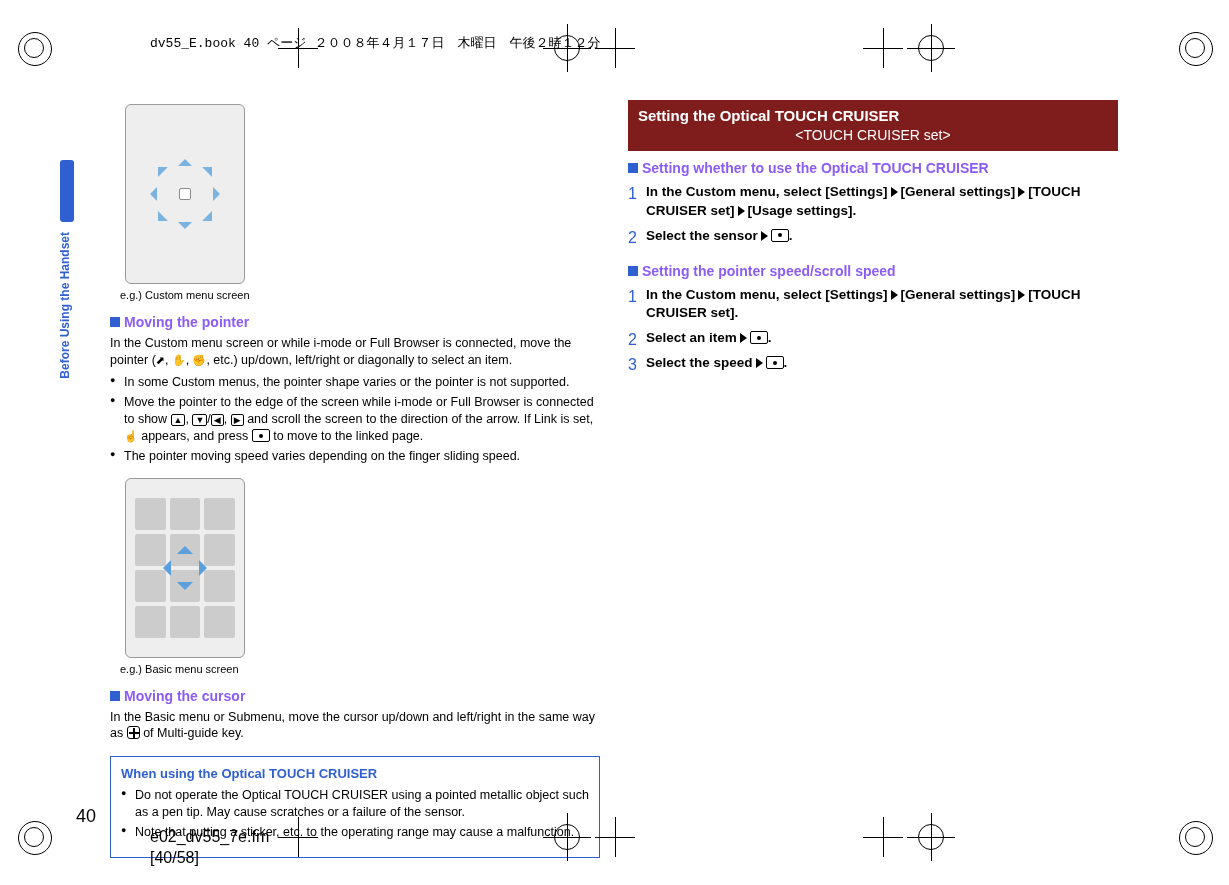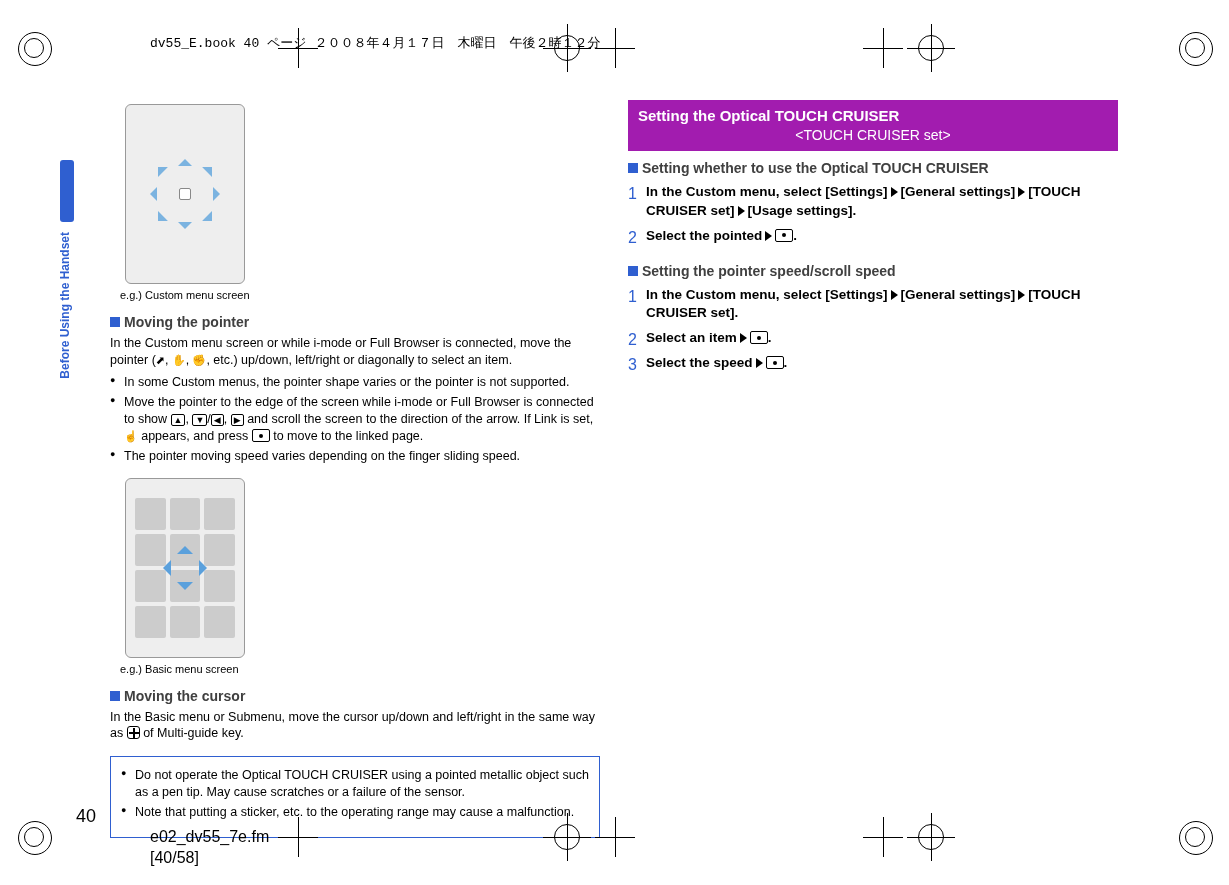--- a/index.html
+++ b/index.html
@@ -29,21 +29,21 @@
 
   
   .content { position: absolute; top: 100px; left: 58px; width: 1114px; height: 700px; display: flex; }
   .side-tab { width: 26px; position: relative; padding-top: 60px; }
   .side-tab .tab-bar { width: 14px; height: 62px; background: #2f5fd0; border-radius: 3px; margin-left: 2px; }
   .side-tab .vlabel { writing-mode: vertical-rl; transform: rotate(180deg); color: #2f5fd0; font-size: 12px; font-weight: bold; margin-top: 10px; margin-left: 0; letter-spacing: 0; white-space: nowrap; }
 
   .columns { flex: 1; display: flex; gap: 28px; padding-left: 26px; }
   .col { width: 490px; display: flex; flex-direction: column; font-size: 12.5px; line-height: 1.35; }
 
-  .h-blue { color: #404040; font-weight: bold; font-size: 14px; margin: 2px 0 3px 0; }
+  .h-blue { color: #8b5cf6; font-weight: bold; font-size: 14px; margin: 2px 0 3px 0; }
   .h-blue .sq { display: inline-block; width: 10px; height: 10px; background: #2f5fd0; margin-right: 4px; vertical-align: 0; }
   .para { margin-bottom: 4px; }
   ul.bul { list-style: none; padding-left: 14px; margin: 2px 0 6px 0; }
   ul.bul > li { position: relative; padding-left: 0; margin-bottom: 3px; }
   ul.bul > li::before { content: "●"; position: absolute; left: -14px; top: 0; font-size: 9px; color: #000; }
   .inline-icon { display:inline-block; font-size:11px; line-height:1; }
   .boxed-icon { display:inline-block; border:1px solid #000; border-radius:2px; font-size:9px; padding:0 2px; line-height:11px; height:12px; vertical-align:middle; }
 
   .float-fig { float: right; width: 130px; margin: 4px 0 8px 10px; text-align: left; font-size: 11px; }
   .float-fig .shot { width: 120px; height: 180px; background: #eee; border: 1px solid #999; border-radius: 6px; margin: 0 auto 4px auto; display: flex; align-items: center; justify-content: center; position: relative; }
@@ -63,21 +63,21 @@
   .shot.grid .cross { position:absolute; left:50%; top:50%; width:52px; height:52px; transform:translate(-50%,-50%); }
   .shot.grid .cross span{ position:absolute; width:0;height:0; border:8px solid transparent; }
   .shot.grid .cross .n{ left:18px; top:-4px; border-bottom-color:#5aa0dc;}
   .shot.grid .cross .s{ left:18px; bottom:-4px; border-top-color:#5aa0dc;}
   .shot.grid .cross .e{ right:-4px; top:18px; border-left-color:#5aa0dc;}
   .shot.grid .cross .w{ left:-4px; top:18px; border-right-color:#5aa0dc;}
 
   .warn-box { border: 1.5px solid #2f5fd0; padding: 8px 10px 10px 10px; margin-top: 10px; clear: both; }
   .warn-box .wt { color: #2f5fd0; font-weight: bold; font-size: 13px; margin-bottom: 4px; }
 
-  .banner { background: #a21caf; color: #fff; padding: 6px 10px 6px 10px; margin-bottom: 6px; }
+  .banner { background: #7f1d1d; color: #fff; padding: 6px 10px 6px 10px; margin-bottom: 6px; }
   .banner .bt { font-weight: bold; font-size: 15px; }
   .banner .bs { font-size: 14px; text-align: center; }
 
   ol.steps { list-style: none; padding-left: 0; margin: 2px 0 8px 0; }
   ol.steps > li { position: relative; padding-left: 18px; font-weight: bold; font-size: 13.5px; margin-bottom: 6px; line-height: 1.4; }
   ol.steps > li .num { position: absolute; left: 0; top: 0; color: #2f5fd0; font-weight: normal; font-size: 16px; font-family: Arial; }
   .tri { display:inline-block; width:0; height:0; border-top:5px solid transparent; border-bottom:5px solid transparent; border-left:7px solid #000; margin:0 3px; vertical-align:-1px; }
   .keycap { display:inline-block; border:1px solid #000; border-radius:2px; min-width:18px; height:13px; vertical-align:-2px; position:relative; }
   .keycap::after{ content:""; position:absolute; left:50%; top:50%; width:4px; height:4px; background:#000; border-radius:50%; transform:translate(-50%,-50%);}   
   .dpad { display:inline-block; width:13px; height:13px; border:1px solid #000; border-radius:3px; vertical-align:-2px; position:relative; background:#fff; }
@@ -192,20 +192,21 @@
       <div class="h-blue"><span class="sq"></span><span>Moving the cursor</span></div>
       <div class="para">
         <span>In the Basic menu or Submenu, move the cursor up/down and left/right in the same way as </span>
         <span class="dpad"></span>
         <span> of Multi-guide key.</span>
       </div>
 
       <div style="clear:both"></div>
 
       <div class="warn-box">
+        <div class="wt">When using the Optical TOUCH CRUISER</div>
         <ul class="bul">
           <li><span>Do not operate the Optical TOUCH CRUISER using a pointed metallic object such as a pen tip. May cause scratches or a failure of the sensor.</span></li>
           <li><span>Note that putting a sticker, etc. to the operating range may cause a malfunction.</span></li>
         </ul>
       </div>
     </div>
 
     <div class="col">
       <div class="banner">
         <div class="bt">Setting the Optical TOUCH CRUISER</div>
@@ -213,21 +214,21 @@
       </div>
 
       <div class="h-blue"><span class="sq"></span><span>Setting whether to use the Optical TOUCH CRUISER</span></div>
       <ol class="steps">
         <li>
           <span class="num">1</span>
           <span>In the Custom menu, select [Settings]</span><span class="tri"></span><span>[General settings]</span><span class="tri"></span><span>[TOUCH CRUISER set]</span><span class="tri"></span><span>[Usage settings].</span>
         </li>
         <li>
           <span class="num">2</span>
-          <span>Select the pointed</span><span class="tri"></span><span class="keycap"></span><span>.</span>
+          <span>Select the sensor</span><span class="tri"></span><span class="keycap"></span><span>.</span>
         </li>
       </ol>
 
       <div class="h-blue"><span class="sq"></span><span>Setting the pointer speed/scroll speed</span></div>
       <ol class="steps">
         <li>
           <span class="num">1</span>
           <span>In the Custom menu, select [Settings]</span><span class="tri"></span><span>[General settings]</span><span class="tri"></span><span>[TOUCH CRUISER set].</span>
         </li>
         <li>

